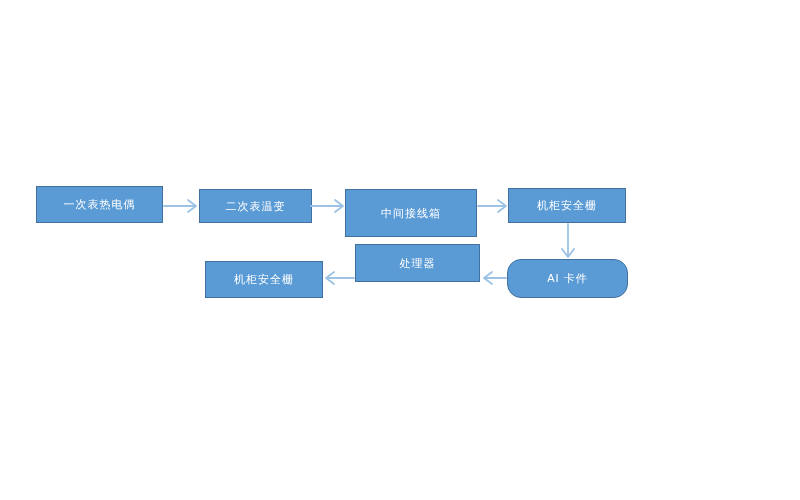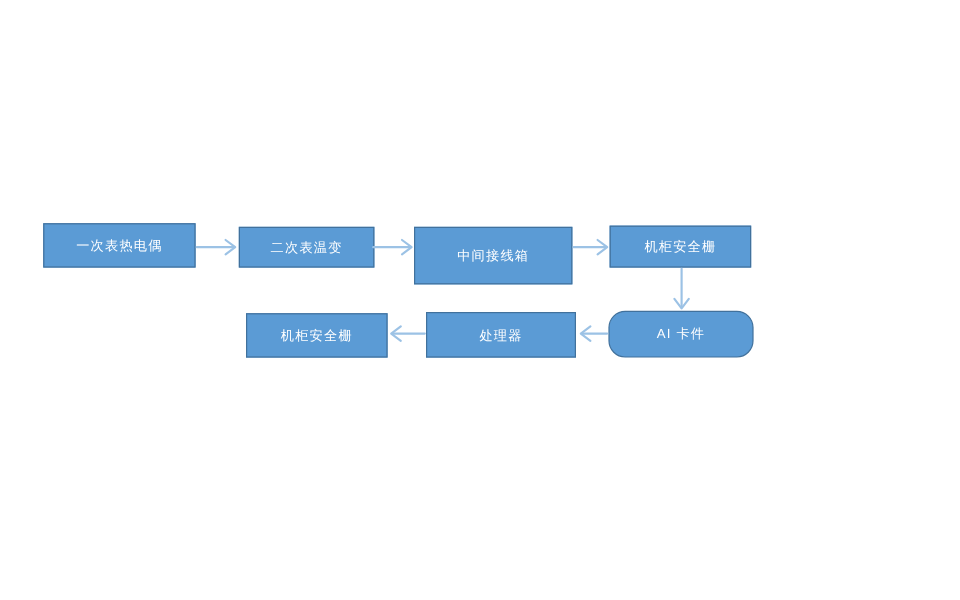--- a/index.html
+++ b/index.html
@@ -30,21 +30,21 @@
     letter-spacing: 1px;
     white-space: nowrap;
   }
   
   .n1 { left: 36px;  top: 186px; width: 127px; height: 37px; }
   .n2 { left: 199px; top: 189px; width: 113px; height: 34px; }
   .n3 { left: 345px; top: 189px; width: 132px; height: 48px; }
   .n4 { left: 508px; top: 188px; width: 118px; height: 35px; }
   
   .n5 { left: 507px; top: 259px; width: 121px; height: 39px; border-radius: 14px; }
-  .n6 { left: 355px; top: 260px; width: 125px; height: 38px; }
+  .n6 { left: 355px; top: 244px; width: 125px; height: 38px; }
   .n7 { left: 205px; top: 261px; width: 118px; height: 37px; }
 
   .arrow { position: absolute; overflow: visible; }
   .arrow line, .arrow polyline {
     stroke: var(--arrow, #9CC2E5);
     stroke-width: 1.8;
     fill: none;
     stroke-linecap: round;
     stroke-linejoin: round;
   }

